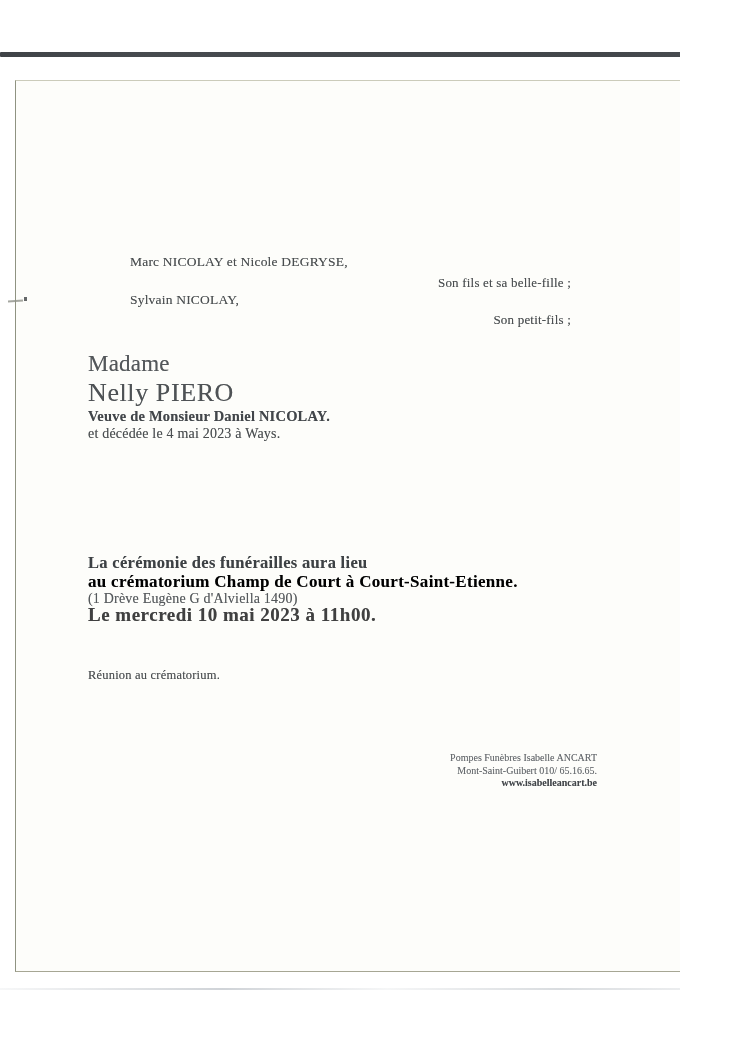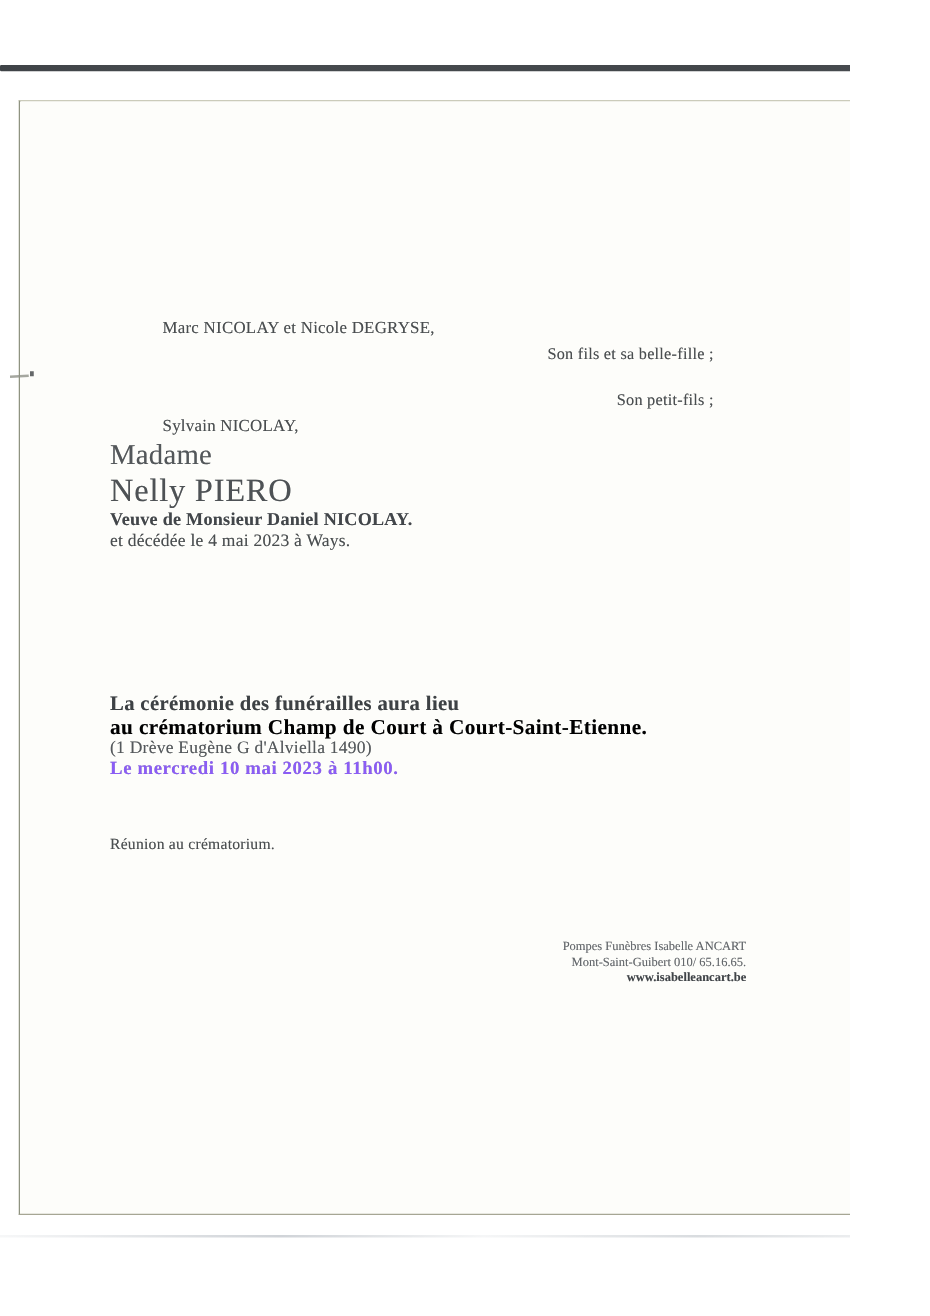--- a/index.html
+++ b/index.html
@@ -62,21 +62,21 @@
   .center-col > div { position: static; }
   .line-title   { font-size: 23px;   line-height: 28px; color: #53575a; }
   .line-name    { font-size: 26px;   line-height: 30px; color: #4e5255; letter-spacing: 0.6px; }
   .line-veuve   { font-size: 14.5px; line-height: 17px; font-weight: bold; color: #42464a; }
   .line-birth   { font-size: 14px;   line-height: 17px; margin-top: 19px; }
   .line-death   { font-size: 14px;   line-height: 17px; }
 
   .cer1 { font-size: 16.5px; line-height: 19px; font-weight: bold; color: #3d4144; letter-spacing: 0.3px; }
   .cer2 { font-size: 17px;   line-height: 20px; font-weight: bold; color: #000000; letter-spacing: 0.3px; }
   .addr { font-size: 14px;   line-height: 13px; color: #55595c; }
-  .cer3 { font-size: 15px; line-height: 20px; font-weight: bold; color: #8b5cf6; letter-spacing: 0.5px; }
+  .cer3 { font-size: 19px; line-height: 20px; font-weight: bold; color: #404040; letter-spacing: 0.5px; }
 
   .meeting { font-size: 12.5px; line-height: 15px; }
 
   .funeral-home {
     right: 124px; top: 671px;
     text-align: right;
     color: #63676b;
     font-size: 10px; line-height: 12.5px;
     white-space: nowrap;
     text-shadow: 0 0 0.5px rgba(99,103,107,0.4);
@@ -107,21 +107,21 @@
 <div class="scan">
 
   <div class="top-bar"></div>
 
   <div class="page">
 
     <div class="txt relative-name" style="left:114px; top:173px;">Marc NICOLAY et Nicole DEGRYSE,</div>
 
     <div class="txt relation" style="right:150px; top:194px;">Son fils et sa belle-fille ;</div>
 
-    <div class="txt relative-name" style="left:114px; top:211px;margin-top:41px;">Sylvain NICOLAY,</div>
+    <div class="txt relative-name" style="left:114px; top:211px;">Sylvain NICOLAY,</div>
 
     <div class="txt relation" style="right:150px; top:231px;">Son petit-fils ;</div>
 
     <div class="txt center-col" style="top:269px;">
       <div class="line-title">Madame</div>
       <div class="line-name">Nelly PIERO</div>
       <div class="line-veuve">Veuve de Monsieur Daniel NICOLAY.</div>
       <div class="line-death">et décédée le 4 mai 2023 à Ways.</div>
     </div>
 

